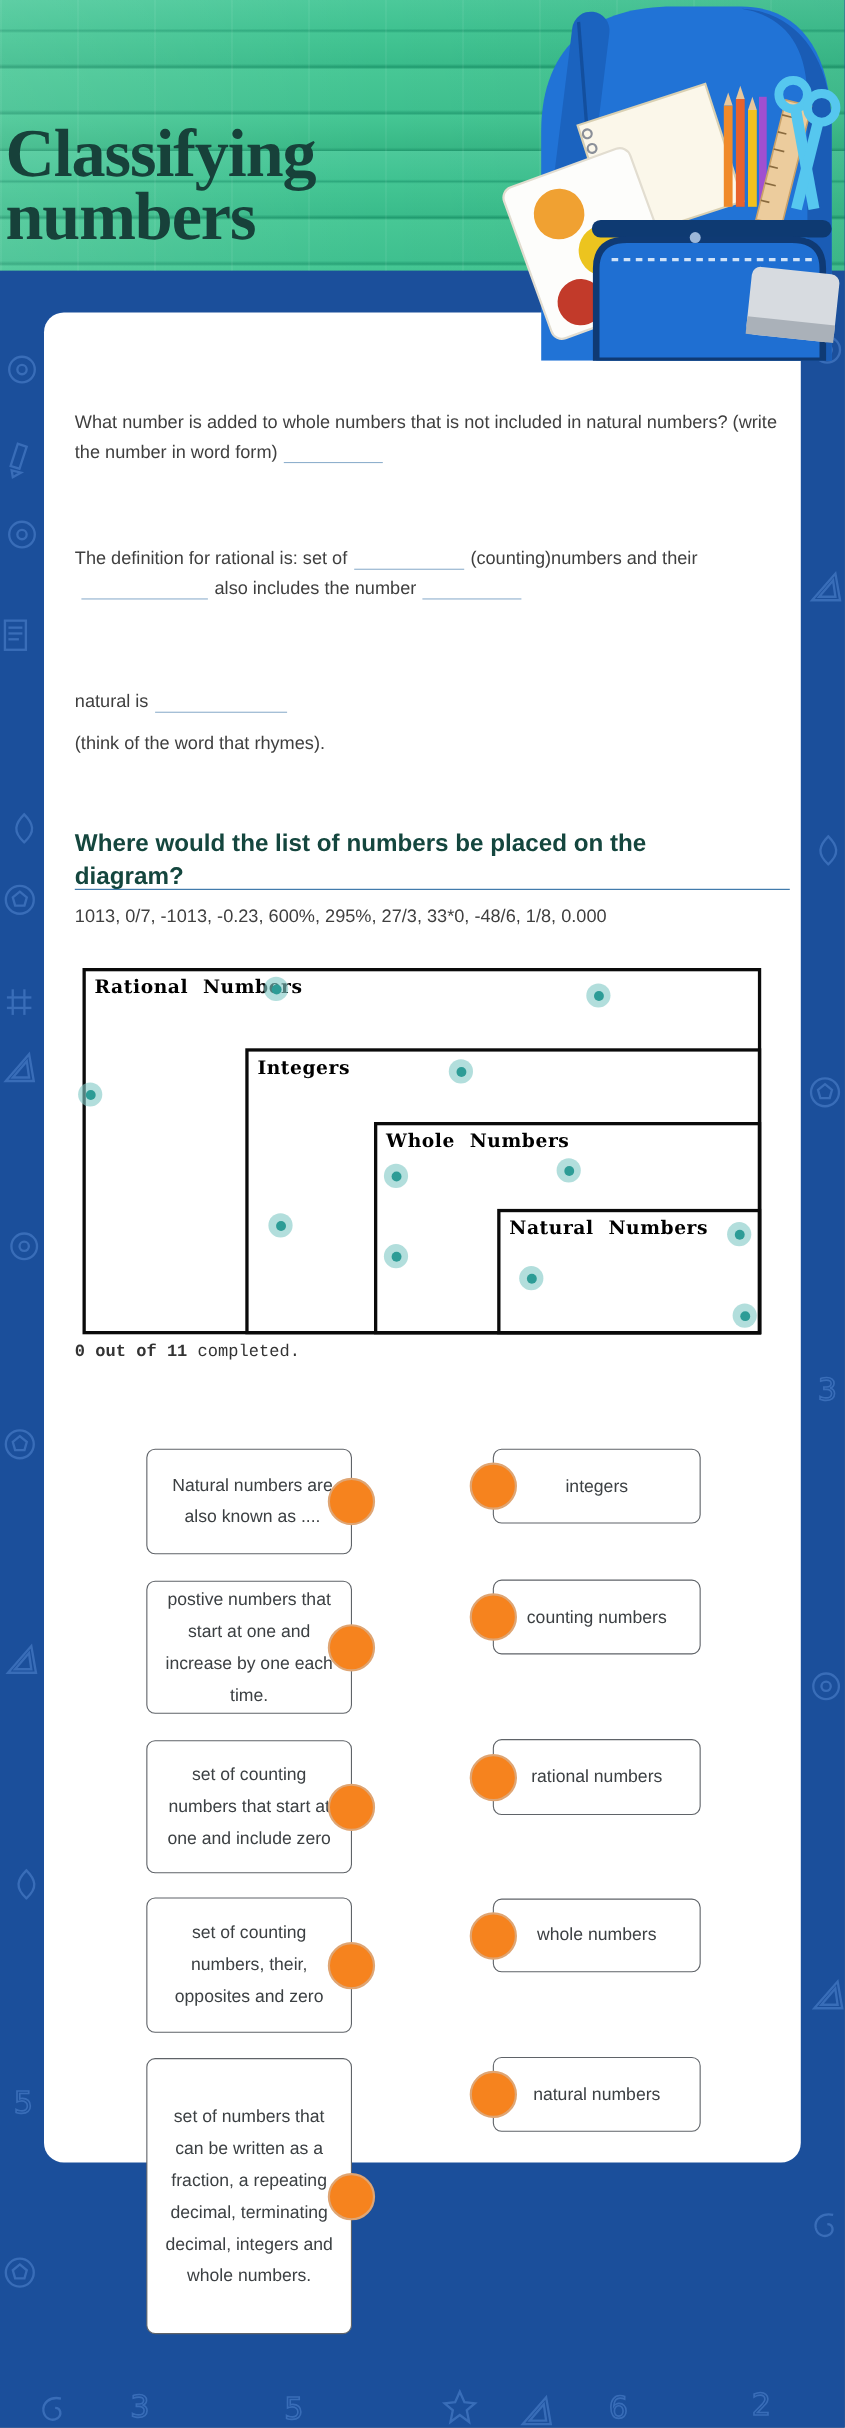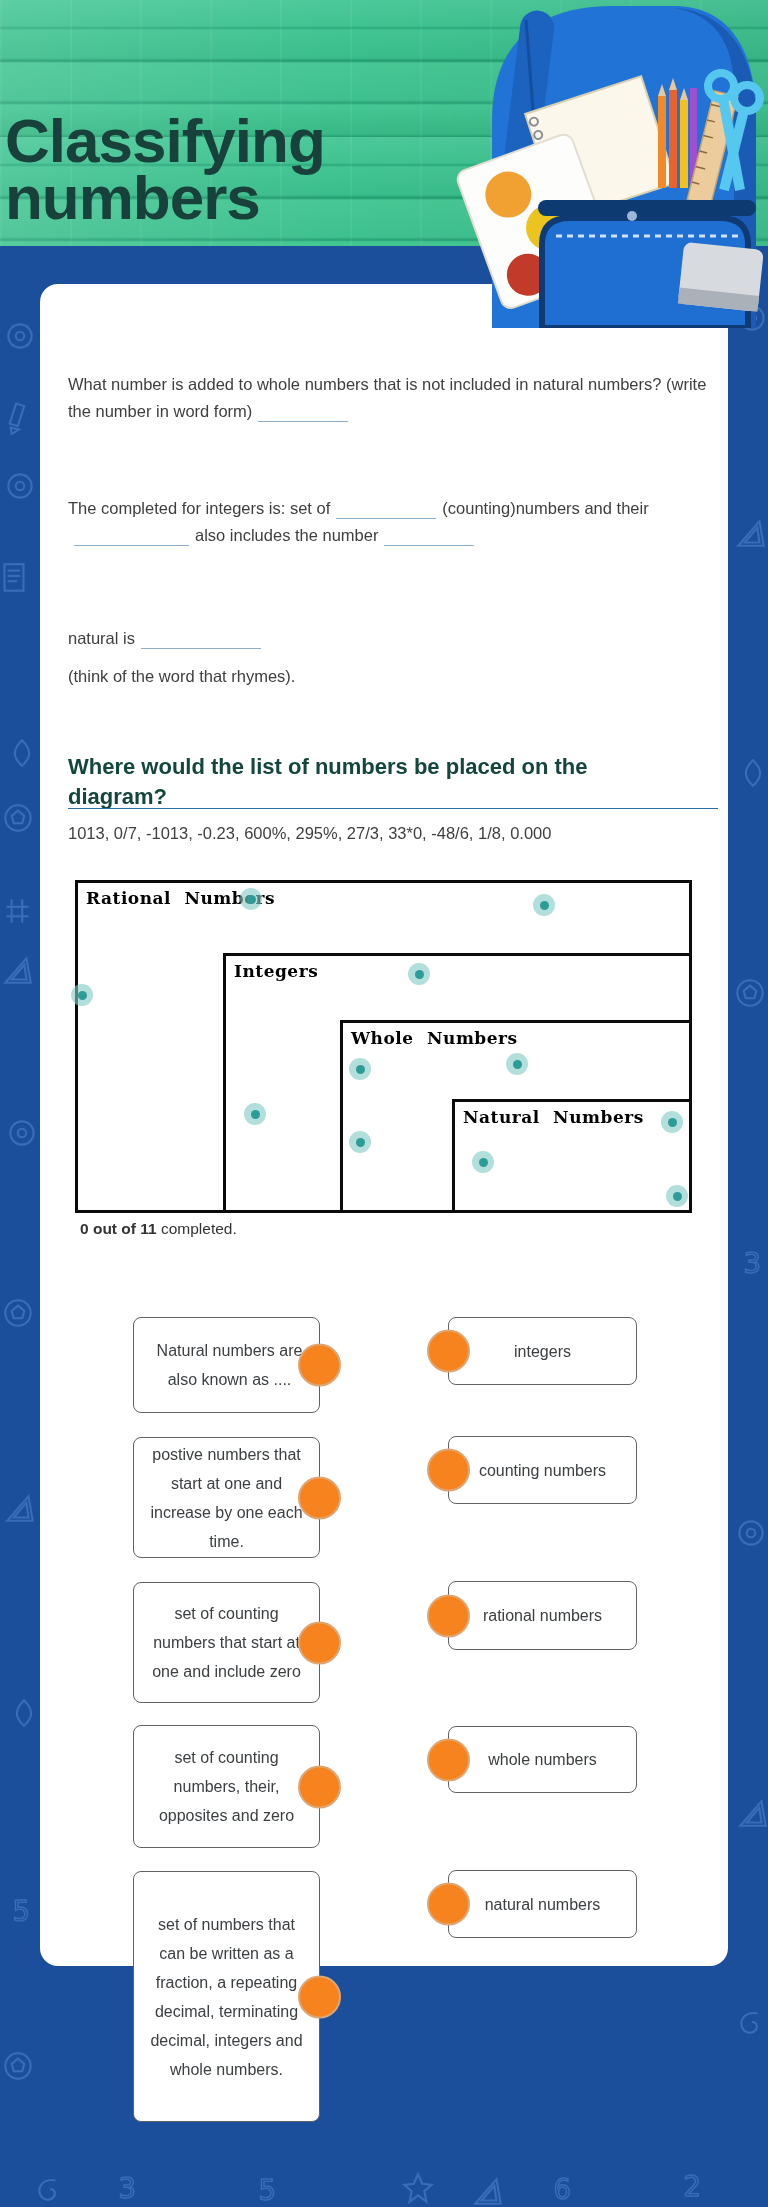--- a/index.html
+++ b/index.html
@@ -18,21 +18,21 @@
       linear-gradient(90deg, rgba(255,255,255,.10), rgba(255,255,255,0) 45%, rgba(0,0,0,.05)),
       repeating-linear-gradient(90deg, rgba(255,255,255,.05) 0 2px, rgba(255,255,255,0) 2px 70px),
       repeating-linear-gradient(180deg,
         #4cc99a 0px, #40c291 26px, #2ba87c 28px,
         #43c593 30px, #3abc8b 58px, #1f9a6e 61px,
         #47c795 63px, #3fc08f 100px, #27a276 103px,
         #45c794 105px, #38b886 134px, #239c70 137px);
   }
   .title { position:absolute; left:5px; top:112px; z-index:5;
     font-size:62px; font-weight:800; line-height:57px; letter-spacing:-1px;
-    color:#17413a; white-space:pre-line; width:420px; }
+    color:#17413a; white-space:pre-line; width:420px;font-family:Liberation Serif, serif; }
 
   .backpack { position:absolute; left:422px; top:0; z-index:4; }
 
   
   .card { position:absolute; left:40px; top:284px; width:688px; height:1682px;
     background:#ffffff; border-radius:18px; z-index:2; }
   .q { position:absolute; left:28px; width:644px; font-size:16.5px; line-height:27px;
        color:#3f3f3f; }
   .blank { display:inline-block; height:20px; border-bottom:1.5px solid #8fb0cd;
            vertical-align:-5px; margin:0 6px; cursor:text; }
@@ -53,21 +53,21 @@
   .set-box.whole    { left:265px; top:140px; right:0; bottom:0; }
   .set-box.natural  { left:377px; top:219px; right:0; bottom:0; }
   .set-label { position:absolute; left:8px; top:5px;
     font-family:"DejaVu Serif", serif; font-weight:700; font-size:17px;
     letter-spacing:.5px; word-spacing:7px; color:#000; white-space:nowrap; }
   .dot { position:absolute; width:22px; height:22px; border-radius:50%;
     background:rgba(130,202,198,.62); cursor:grab; }
   .dot::after { content:""; position:absolute; left:6.5px; top:6.5px;
     width:9px; height:9px; border-radius:50%; background:#2d9c96; }
 
-  .progress { position:absolute; left:40px; top:936px; font-size:15.5px; color:#333; }
+  .progress { position:absolute; left:28px; top:936px; font-size:15.5px; color:#333;font-family:Liberation Mono, monospace; }
   .progress b { font-weight:700; }
 
   
   .match-box { position:absolute; background:#fff; border:1.2px solid #5f6368;
     border-radius:8px; display:flex; align-items:center; justify-content:center;
     text-align:center; color:#3c4043; font-size:16px; line-height:29px;
     padding:6px 13px; cursor:pointer; }
   .match-box.lcol { left:93px;  width:187px; }
   .match-box.rcol { left:408px; width:189px; }
   .connector { position:absolute; top:50%; width:43px; height:43px; border-radius:50%;
@@ -260,21 +260,21 @@
     <g transform="rotate(6 300 285)">
       <rect x="258" y="246" width="80" height="62" rx="8" fill="#d7dbe0"></rect>
       <rect x="258" y="292" width="80" height="16" fill="#aab1b9"></rect>
     </g>
   </svg>
 
   <div class="card">
 
     <p class="q" style="top:87px"><span>What number is added to whole numbers that is not included in natural numbers? (write the number in word form)</span><span class="blank b90"></span></p>
 
-    <p class="q" style="top:211px"><span>The completed for integers is: set of</span><span class="blank b100"></span><span>(counting)numbers and</span>
+    <p class="q" style="top:211px"><span>The definition for rational is: set of</span><span class="blank b100"></span><span>(counting)numbers and</span>
        <span>their</span><span class="blank b115"></span><span>also includes the number</span><span class="blank b90"></span></p>
 
     <p class="q" style="top:341px"><span>natural is</span><span class="blank b120"></span></p>
     <p class="q" style="top:379px">(think of the word that rhymes).</p>
 
     <h2 class="heading">Where would the list of numbers be placed on the diagram?</h2>
     <div class="heading-rule"></div>
     <div class="numbers-list">1013, 0/7, -1013, -0.23, 600%, 295%, 27/3, 33*0, -48/6, 1/8, 0.000</div>
 
     <div class="diagram">

